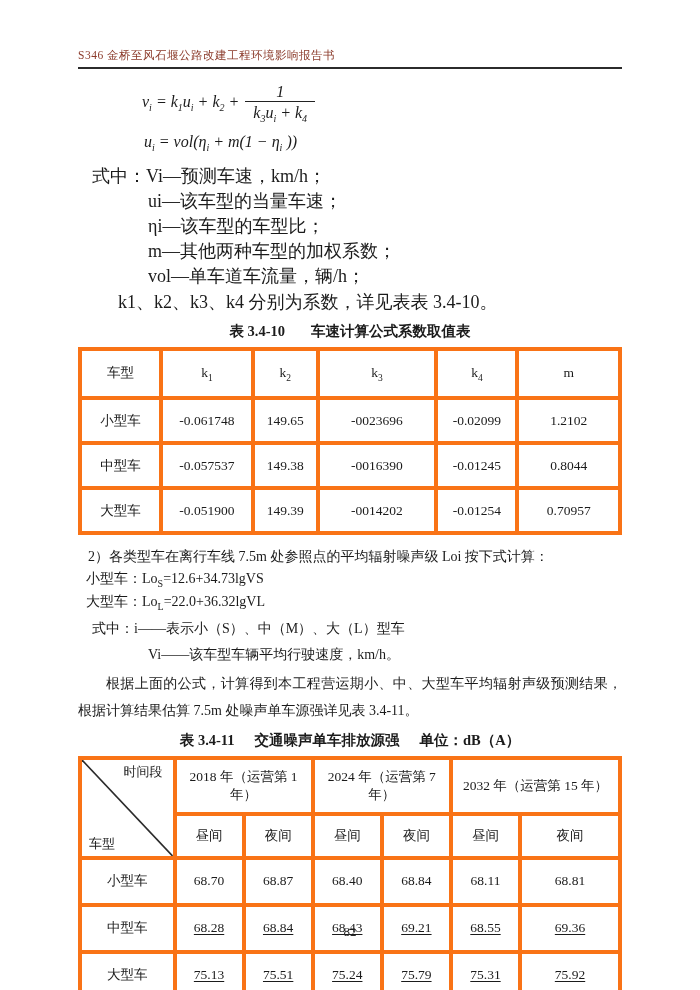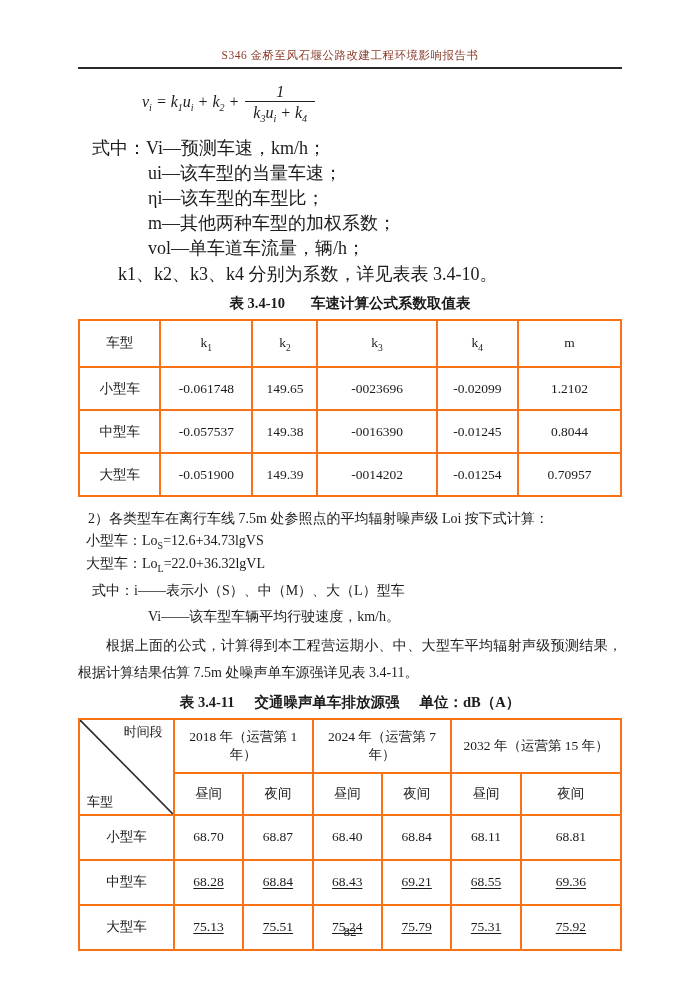--- a/index.html
+++ b/index.html
@@ -12,21 +12,21 @@
     overflow: hidden;
   }
   .page {
     position: absolute; inset: 0;
     padding: 48px 78px 0 78px;
     box-sizing: border-box;
   }
 
   
   .doc-header {
-    text-align: center;
+    text-align: left;
     font-size: 11.5px;
     letter-spacing: 0.5px;
     color: #8b3a2a;
     padding-bottom: 4px;
     border-bottom: 2px solid #2b2b2b;
   }
 
   
   .formula-block { margin: 14px 0 4px 64px; font-size: 16px; }
   .formula-line { font-style: italic; line-height: 1.25; margin-bottom: 6px; }
@@ -44,21 +44,21 @@
   .k-note { padding-left: 8px; line-height: 26px; margin-left: 32px; }
 
   
   .tbl-title { text-align: center; font-weight: bold; font-size: 14.5px; margin: 7px 0 6px 0; }
   .tbl-title .gap { display: inline-block; width: 26px; }
   .tbl-title .gap-sm { display: inline-block; width: 20px; }
   table {
     width: 100%; border-collapse: collapse; table-layout: fixed;
     border: 2px solid #2b2b2b; font-size: 13.5px;
   }
-  td, th { border: 2px solid #f97316; text-align: center; font-weight: normal; padding: 8px; margin-left: 33px; }
+  td, th { border: 4px solid #f97316; text-align: center; font-weight: normal; padding: 8px; margin-left: 33px; }
   .t1 th { height: 29px; }
   .t1 td { height: 25px; }
   .t1 sub { font-size: 9.5px; }
 
   
   .sec2 { font-size: 14px; margin-top: 8px; }
   .sec2-intro { padding-left: 10px; line-height: 27px; }
   .veh-line { padding-left: 8px; line-height: 18px; }
   .veh-line sub { font-size: 10px; }
   .where-1 { padding-left: 14px; line-height: 26px; }
@@ -86,20 +86,21 @@
 <body>
 
 <div class="page">
 
   <div class="doc-header">
     <span>S346 金桥至风石堰公路改建工程环境影响报告书</span>
   </div>
 
   <div class="formula-block">
     <div class="formula-line"><span>v</span><sub>i</sub><span> = </span><span>k</span><sub>1</sub><span>u</span><sub>i</sub><span> + </span><span>k</span><sub>2</sub><span> + </span><span class="frac"><span class="num">1</span><span class="den"><span>k</span><sub>3</sub><span>u</span><sub>i</sub><span> + </span><span>k</span><sub>4</sub></span></span></div>
+    <div class="formula-line formula2"><span>u</span><sub>i</sub><span> = </span><span>vol(η</span><sub>i</sub><span> + m(1 − η</span><sub>i</sub><span> ))</span></div>
   </div>
 
   <div class="defs">
     <div class="def-line def-first">式中：Vi—预测车速，km/h；</div>
     <div class="def-line def-item">ui—该车型的当量车速；</div>
     <div class="def-line def-item">ηi—该车型的车型比；</div>
     <div class="def-line def-item">m—其他两种车型的加权系数；</div>
     <div class="def-line def-item">vol—单车道车流量，辆/h；</div>
     <div class="def-line k-note">k1、k2、k3、k4 分别为系数，详见表表 3.4-10。</div>
   </div>

